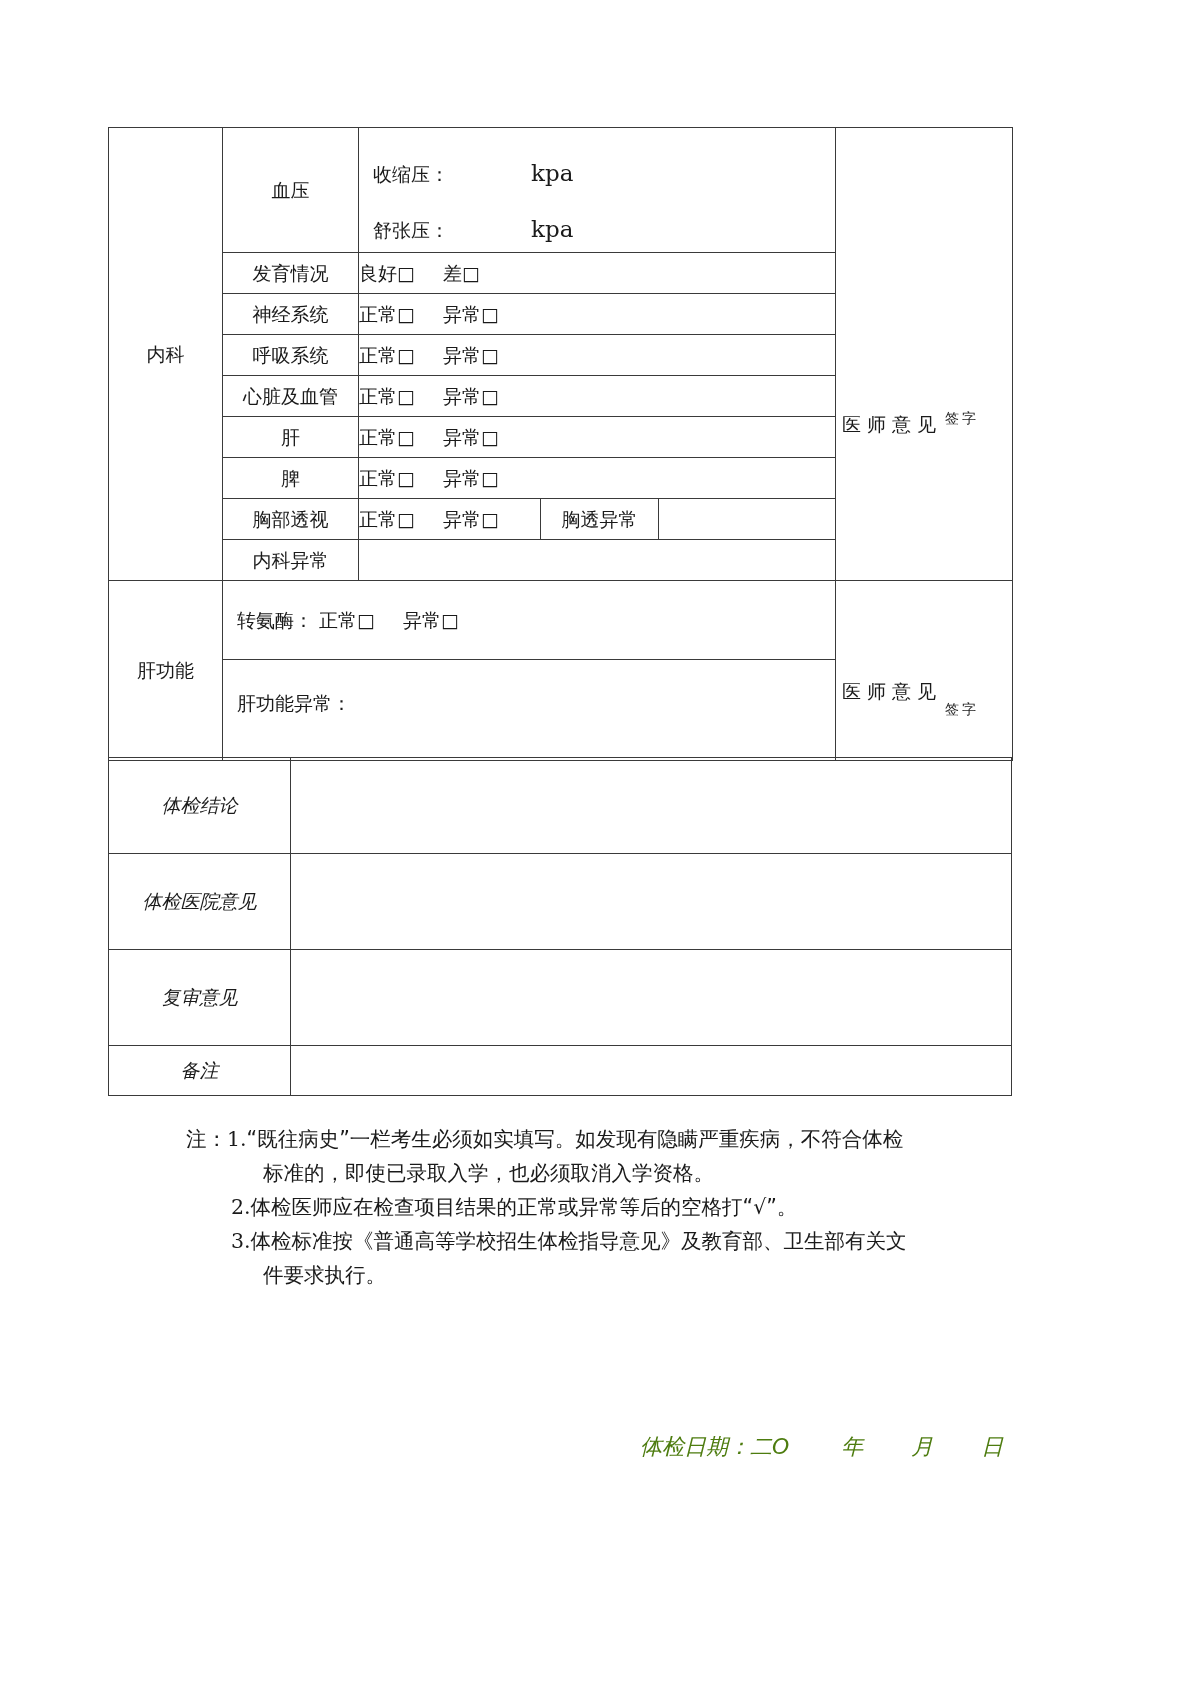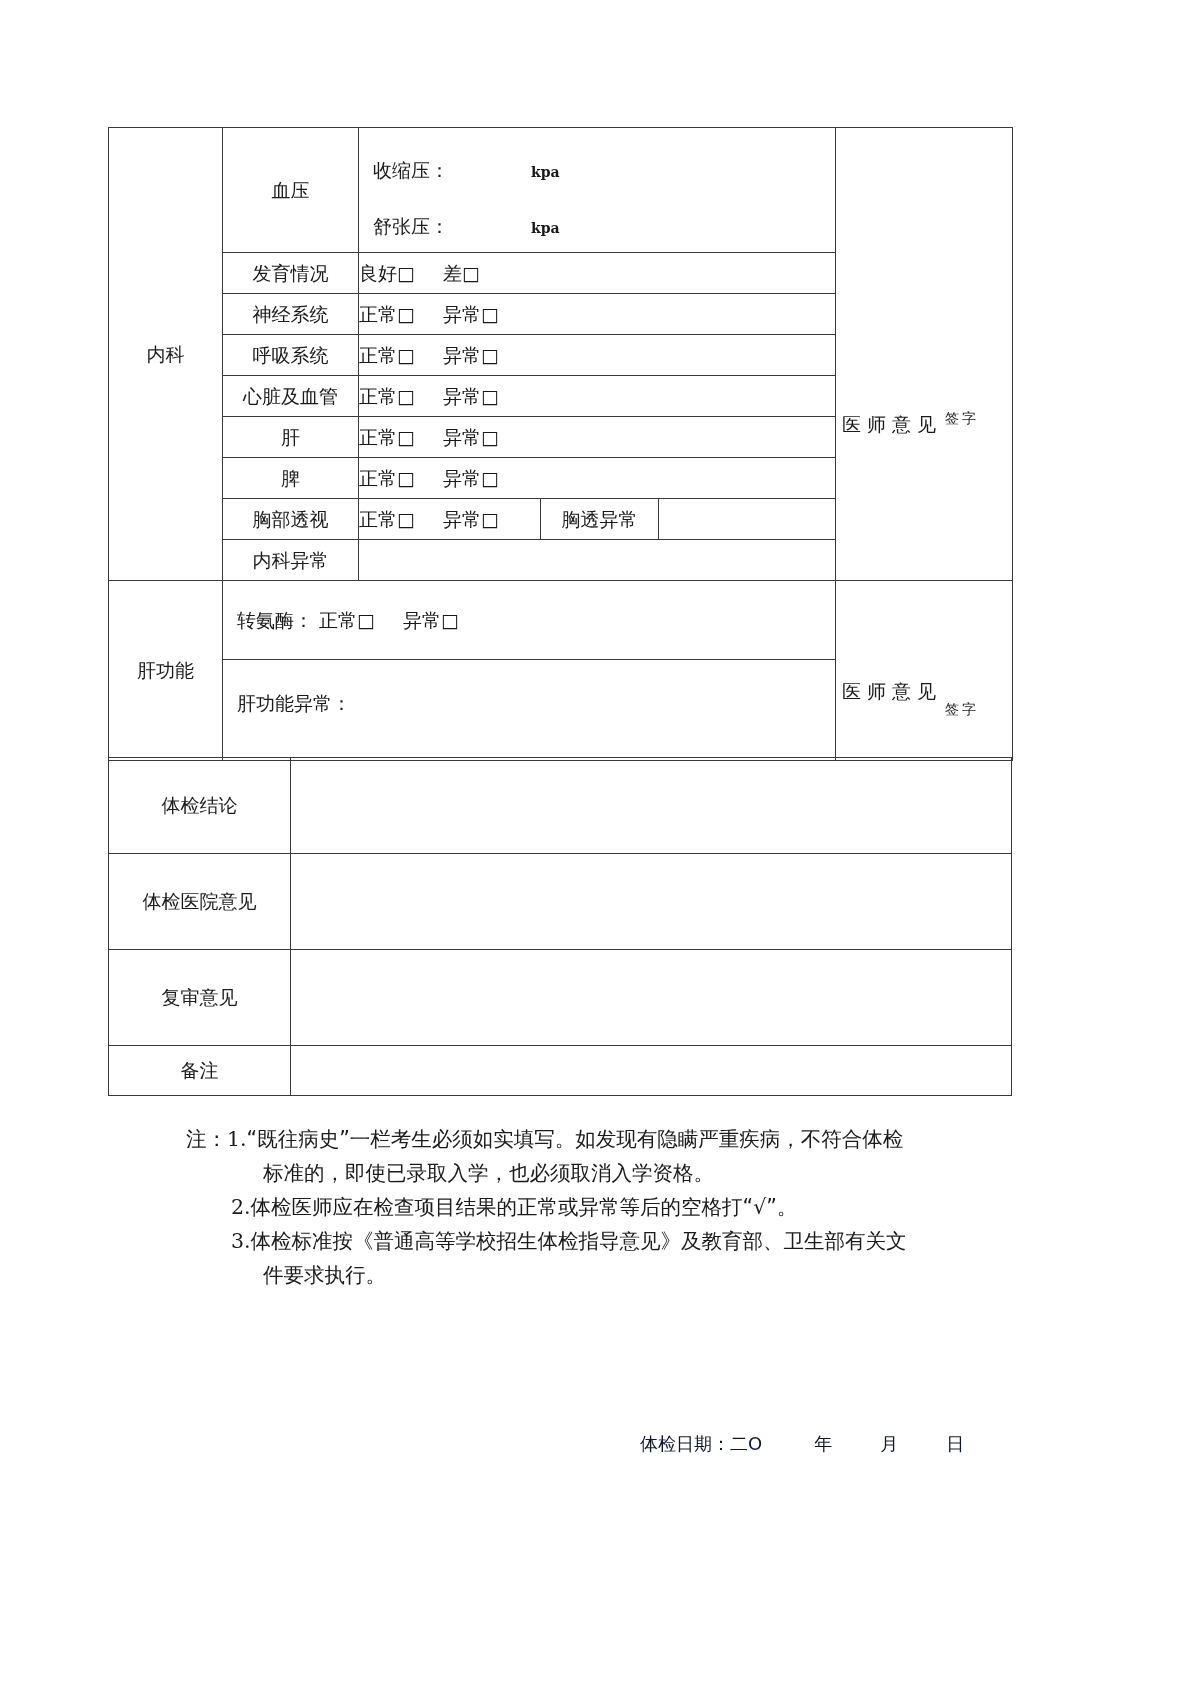--- a/index.html
+++ b/index.html
@@ -51,21 +51,21 @@
   .bp-lines {
     padding: 6px 0 6px 14px;
   }
   .bp-line {
     display: flex;
     align-items: baseline;
     height: 34px;
     margin-top: 22px;
   }
   .bp-label { display: inline-block; width: 158px; }
-  .bp-unit  { font-family: "DejaVu Serif", "Liberation Serif", serif; font-size: 14px; font-weight: bold; }
+  .bp-unit  { font-family: "DejaVu Serif", "Liberation Serif", serif; font-size: 23px; }
 
   .opts { white-space: nowrap; }
   .opt  { margin-right: 22px; }
 
   .op-cell {
     text-align: center;
     vertical-align: top;
     position: relative;
   }
   .op-inner {
@@ -102,20 +102,21 @@
     top: 757px;
     width: 904px;
     border-collapse: collapse;
     table-layout: fixed;
   }
   .summary-table td {
     border: 1px solid #3a3a3a;
     font-size: 19px;
     color: #1a1a1a;
     padding: 0;
+    font-style: italic;
   }
   .s-label { width: 182px; text-align: center; vertical-align: middle; }
   .s-field { vertical-align: middle; }
   .r-tall  { height: 96px; }
   .r-short { height: 50px; }
 
   
   .notes {
     position: absolute;
     left: 186px;
@@ -146,23 +147,24 @@
   }
   .chk {
     font-family: "DejaVu Sans", "Liberation Sans", sans-serif;
   }
 
   
   .date-line {
     position: absolute;
     left: 640px;
     top: 1432px;
-    font-size: 18px;
-    color: #0f172a;
+    font-size: 22px;
+    color: #4d7c0f;
     white-space: nowrap;
+    font-style: italic;
   }
   .date-gap-1 { display: inline-block; width: 52px; }
   .date-gap-2 { display: inline-block; width: 48px; }
   .date-gap-3 { display: inline-block; width: 48px; }
 </style>
 </head>
 <body>
 
 <div class="page">
 

